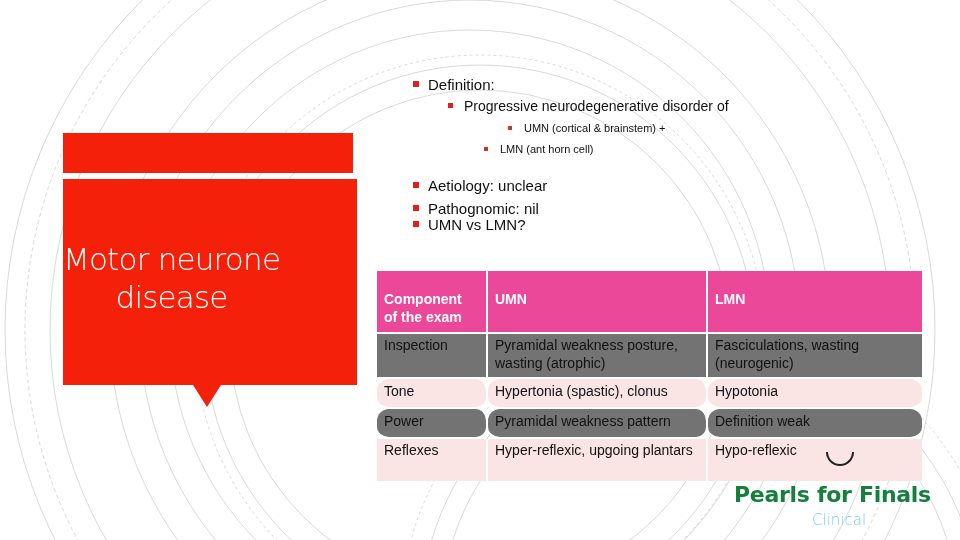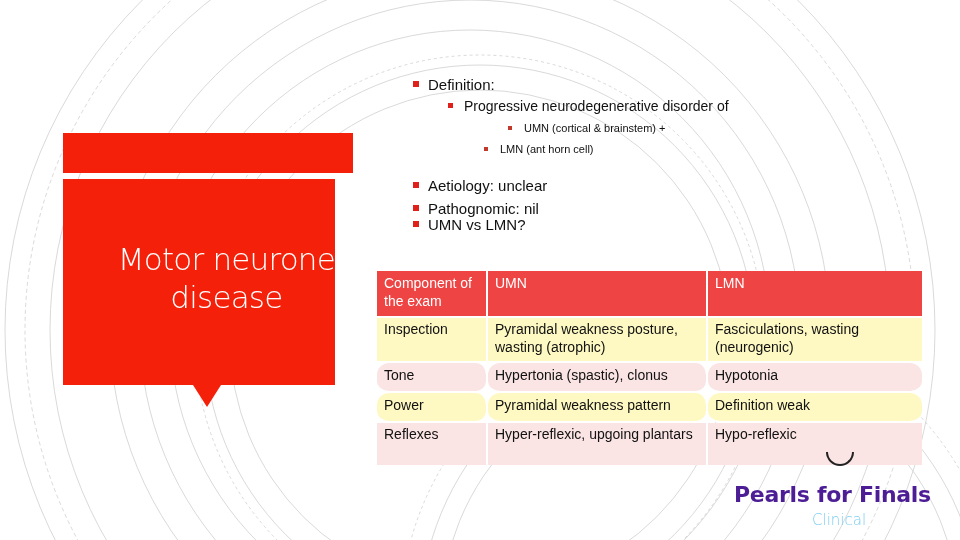--- a/index.html
+++ b/index.html
@@ -4,53 +4,53 @@
   <style>
     html, body { margin: 0; padding: 0; }
     body {
       width: 960px; height: 540px; position: relative; overflow: hidden;
       background: #ffffff;
       font-family: "Liberation Sans", sans-serif;
       color: #111;
     }
     .bg-arcs { position: absolute; left: 0; top: 0; width: 960px; height: 540px; pointer-events: none; }
     .title-band { position: absolute; left: 63px; top: 133px; width: 290px; height: 40px; background: #f5200a; }
-    .title-block { position: absolute; left: 63px; top: 179px; width: 272px; height: 206px; background: #f5200a;
-      display: flex; align-items: center; justify-content: flex-end; }
+    .title-block { position: absolute; left: 63px; top: 179px; width: 294px; height: 206px; background: #f5200a;
+      display: flex; align-items: center; justify-content: flex-start; }
     .title-pointer { position: absolute; left: 193px; top: 385px; width: 0; height: 0;
       border-left: 14px solid transparent; border-right: 14px solid transparent; border-top: 22px solid #f5200a; }
     .title-text { color: #fff; font-family: "DejaVu Sans", sans-serif; font-weight: 200; font-size: 31px;
       line-height: 38px; text-align: center; letter-spacing: -0.8px; margin-top: -8px; }
     .title-text span { display: block; }
 
     .bullets { position: absolute; left: 0; top: 0; }
     .b { position: absolute; white-space: nowrap; }
     .b .sq { position: absolute; background: #e0201a; }
     .l1 { font-size: 15px; }
     .l1 .sq { width: 6px; height: 6px; left: -15px; top: 5px; }
     .l2 { font-size: 14px; }
     .l2 .sq { width: 5px; height: 5px; left: -16px; top: 5px; }
     .l3 { font-size: 11px; }
     .l3 .sq { width: 4px; height: 4px; left: -16px; top: 4px; background: #c0392b; }
 
     table.cmp { position: absolute; left: 377px; top: 271px; width: 545px; border-collapse: separate; border-spacing: 0; table-layout: fixed; }
     table.cmp td, table.cmp th { padding: 2px 8px 2px 7px; font-size: 14px; vertical-align: top; text-align: left;
       border-right: 2px solid #fff; border-bottom: 2px solid #fff; line-height: 18px; }
     table.cmp tr td:last-child, table.cmp tr th:last-child { border-right: none; }
-    table.cmp th { background: #ef4444; color: #fff; font-weight: normal; height: 40px; padding-top: 3px; }
-    table.cmp tr.dark td { background: #fef9c3; }
+    table.cmp th { background: #ec4899; color: #fff; font-weight: bold; height: 40px; padding-top: 19px; }
+    table.cmp tr.dark td { background: #737373; }
     table.cmp tr.light td { background: #fbe4e4; }
     table.cmp tr.r1 td { height: 39px; }
     table.cmp tr.r2 td, table.cmp tr.r3 td { height: 23px; padding-top: 3px; border-radius: 12px; }
     table.cmp tr.r4 td { height: 38px; border-bottom: none; }
 
     .logo-arc { position: absolute; left: 826px; top: 452px; width: 28px; height: 14px;
       border: 2px solid #222; border-top: none; border-radius: 0 0 16px 16px; box-sizing: border-box; }
     .logo-small { position: absolute; left: 812px; top: 471px; font-size: 15px; color: #7ccdf0; font-family: "DejaVu Sans", sans-serif; font-weight: 300; margin-top: 40px; }
-    .logo-big { position: absolute; left: 734px; top: 482px; font-size: 22px; color: #4c1d95; font-family: "DejaVu Sans", sans-serif; font-weight: bold; letter-spacing: -0.3px; }
+    .logo-big { position: absolute; left: 734px; top: 482px; font-size: 22px; color: #15803d; font-family: "DejaVu Sans", sans-serif; font-weight: bold; letter-spacing: -0.3px; }
   </style>
 </head>
 <body>
 
 <svg class="bg-arcs" viewBox="0 0 960 540">
   <g fill="none" stroke="#cfcfcf" stroke-width="0.8">
     <circle cx="470" cy="330" r="300"></circle>
     <circle cx="470" cy="330" r="330"></circle>
     <circle cx="470" cy="330" r="360"></circle>
     <circle cx="470" cy="330" r="420"></circle>

